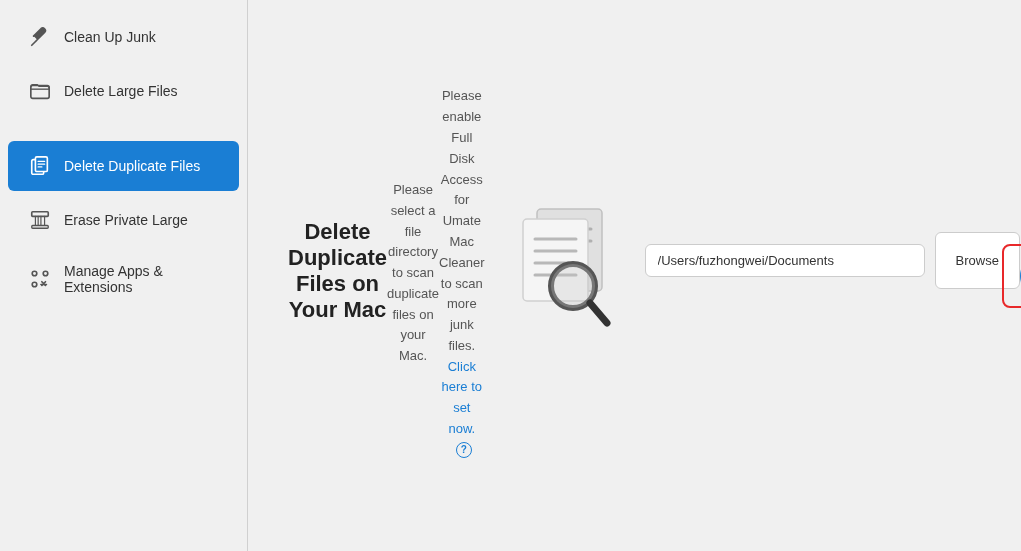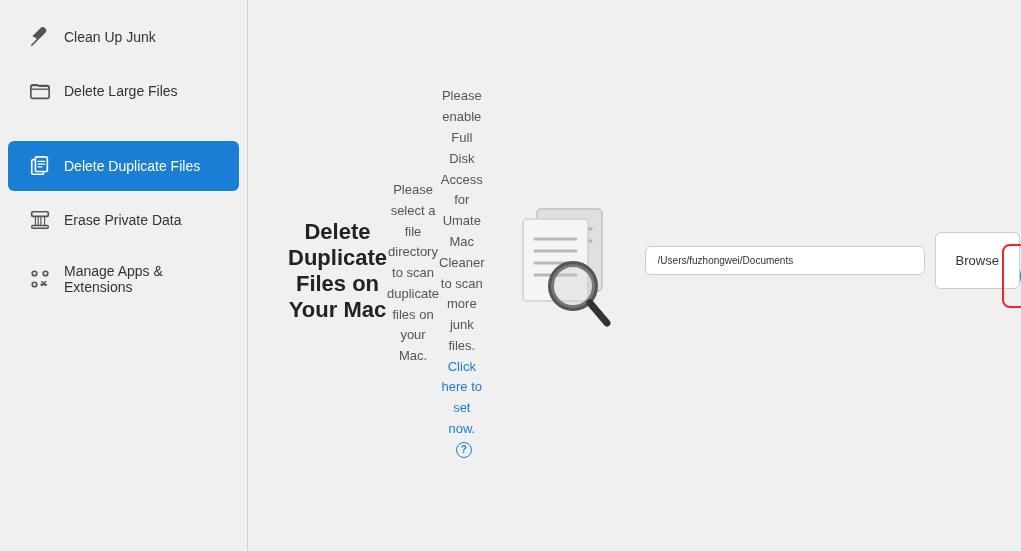--- a/index.html
+++ b/index.html
@@ -125,21 +125,21 @@
       font-weight: 500;
       color: #333;
       white-space: nowrap;
     }
 
     .file-directory-input {
       width: 280px;
       padding: 8px 12px;
       border: 1px solid #ccc;
       border-radius: 6px;
-      font-size: 10px;
+      font-size: 13px;
       color: #333;
       background: white;
       outline: none;
     }
 
     .browse-button {
       padding: 20px 20px;
       border: 1px solid #ccc;
       border-radius: 6px;
       background: white;
@@ -220,21 +220,21 @@
   </div>
 
   <div class="sidebar-item">
     <span class="icon">
       <svg width="22" height="22" viewBox="0 0 24 24" fill="none">
         <rect x="3" y="3" width="18" height="5" rx="1" stroke="#555" stroke-width="1.8"></rect>
         <path d="M7 8v10M10 8v10M13 8v10M17 8v10" stroke="#555" stroke-width="1.3" stroke-linecap="round"></path>
         <rect x="3" y="18" width="18" height="3" rx="1" stroke="#555" stroke-width="1.5"></rect>
       </svg>
     </span>
-    <span>Erase Private Data</span>
+    <span>Erase Private Large</span>
   </div>
 
 
   <div class="sidebar-item">
     <span class="icon">
       <svg width="22" height="22" viewBox="0 0 24 24" fill="none">
         <circle cx="6" cy="6" r="2.5" stroke="#555" stroke-width="1.8"></circle>
         <circle cx="18" cy="6" r="2.5" stroke="#555" stroke-width="1.8"></circle>
         <circle cx="6" cy="18" r="2.5" stroke="#555" stroke-width="1.8"></circle>
         <path d="M14 15l4 4m0-4l-4 4" stroke="#555" stroke-width="1.8" stroke-linecap="round"></path>

